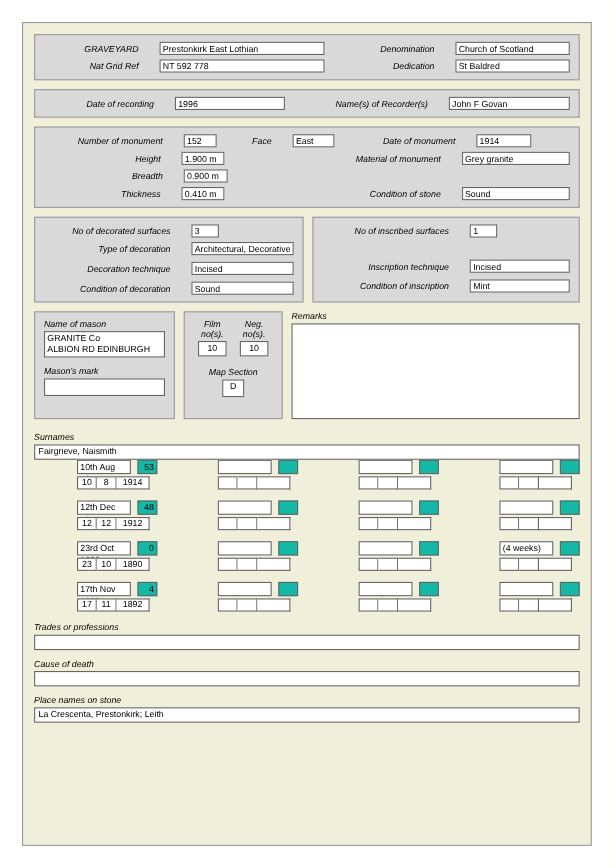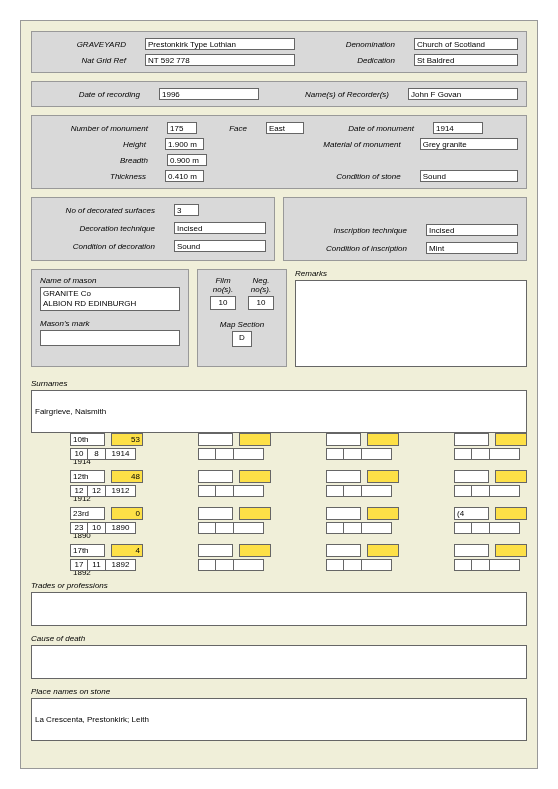--- a/index.html
+++ b/index.html
@@ -64,21 +64,21 @@
   }
   .side-by-side > .panel { flex: 1; margin-bottom: 0; }
   .section-heading {
     font-style: italic;
     margin-bottom: 2px;
   }
   .full-field {
     background: #fff;
     border: 1px solid #666;
     min-height: 14px;
-    padding: 16px 3px;
+    padding: 1px 3px;
     box-sizing: border-box;
   }
   .remarks-box {
     background: #fff;
     border: 1px solid #666;
     height: 85px;
   }
   .mason-input {
     background: #fff;
     border: 1px solid #666;
@@ -129,25 +129,25 @@
   .dt-date {
     background: #fff;
     border: 1px solid #666;
     height: 13px;
     line-height: 11px;
     flex: 1;
     padding: 0 2px;
     box-sizing: border-box;
   }
   .dt-age {
-    background: #fde047;
+    background: #14b8a6;
     border: 1px solid #666;
     height: 13px;
     line-height: 11px;
-    width: 32px;
+    width: 18px;
     text-align: right;
     padding: 0 2px;
     box-sizing: border-box;
   }
   .death-bottom {
     display: flex;
     gap: 0;
   }
   .dm {
     background: #fff;
@@ -163,21 +163,21 @@
   .dm.y { width: 30px; }
 </style>
 </head>
 <body>
 
 <div class="page">
 
   <div class="panel">
     <div class="row">
       <div class="lbl" style="width:86px">GRAVEYARD</div>
-      <div class="field" style="width:150px">Prestonkirk Type Lothian</div>
+      <div class="field" style="width:150px">Prestonkirk East Lothian</div>
       <div class="lbl" style="width:100px">Denomination</div>
       <div class="field" style="flex:1">Church of Scotland</div>
     </div>
     <div class="row">
       <div class="lbl" style="width:86px">Nat Grid Ref</div>
       <div class="field" style="width:150px">NT 592 778</div>
       <div class="lbl" style="width:100px">Dedication</div>
       <div class="field" style="flex:1">St Baldred</div>
     </div>
   </div>
@@ -187,21 +187,21 @@
       <div class="lbl" style="width:100px">Date of recording</div>
       <div class="field" style="width:100px">1996</div>
       <div class="lbl" style="width:130px">Name(s) of Recorder(s)</div>
       <div class="field" style="flex:1">John F Govan</div>
     </div>
   </div>
 
   <div class="panel">
     <div class="row">
       <div class="lbl" style="width:108px">Number of monument</div>
-      <div class="field" style="width:30px">175</div>
+      <div class="field" style="width:30px">152</div>
       <div class="lbl" style="width:50px">Face</div>
       <div class="field" style="width:38px">East</div>
       <div class="lbl" style="width:110px">Date of monument</div>
       <div class="field" style="width:50px">1914</div>
     </div>
     <div class="row">
       <div class="lbl" style="width:108px">Height</div>
       <div class="field" style="width:40px">1.900 m</div>
       <div style="width:90px"></div>
       <div class="lbl" style="width:110px">Material of monument</div>
@@ -219,43 +219,51 @@
       <div class="field" style="width:100px">Sound</div>
     </div>
   </div>
 
   <div class="side-by-side">
     <div class="panel">
       <div class="row">
         <div class="lbl" style="width:115px">No of decorated surfaces</div>
         <div class="field" style="width:25px">3</div>
       </div>
+      <div class="row">
+        <div class="lbl" style="width:115px">Type of decoration</div>
+        <div class="field" style="flex:1">Architectural, Decorative</div>
+      </div>
       <div class="row" style="margin-top:6px">
         <div class="lbl" style="width:115px">Decoration technique</div>
         <div class="field" style="flex:1">Incised</div>
       </div>
       <div class="row" style="margin-top:6px">
         <div class="lbl" style="width:115px">Condition of decoration</div>
         <div class="field" style="flex:1">Sound</div>
       </div>
     </div>
     <div class="panel">
+      <div class="row">
+        <div class="lbl" style="width:115px">No of inscribed surfaces</div>
+        <div class="field" style="width:25px">1</div>
+      </div>
       <div class="row" style="margin-top:20px">
         <div class="lbl" style="width:115px">Inscription technique</div>
         <div class="field" style="flex:1">Incised</div>
       </div>
       <div class="row" style="margin-top:6px">
         <div class="lbl" style="width:115px">Condition of inscription</div>
         <div class="field" style="flex:1">Mint</div>
       </div>
     </div>
   </div>
 
   <div style="display:flex; gap:8px; margin-bottom:12px;">
-    <div class="panel" style="width:158px; margin-bottom:0">
+    <div class="panel" style="width:128px; margin-bottom:0">
       <div class="section-heading">Name of mason</div>
       <div class="mason-input" id="mason-name">GRANITE Co<br>ALBION RD EDINBURGH</div>
       <div class="section-heading" style="margin-top:8px">Mason's mark</div>
       <div class="mason-mark"></div>
     </div>
     <div class="panel" style="width:90px; margin-bottom:0">
       <div style="display:flex; gap:4px;">
         <div class="film-col" style="flex:1">
           <div class="section-heading">Film no(s).</div>
           <div class="film-box">10</div>

